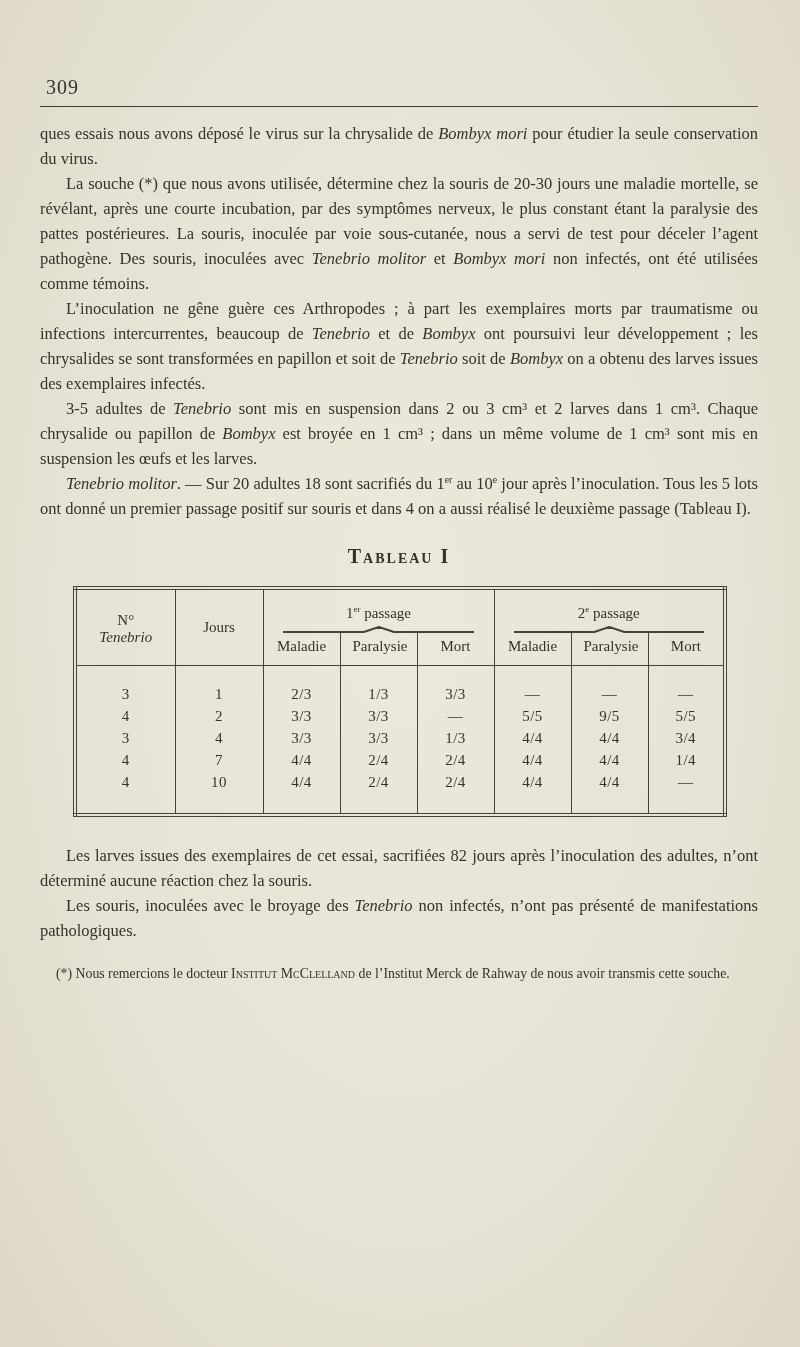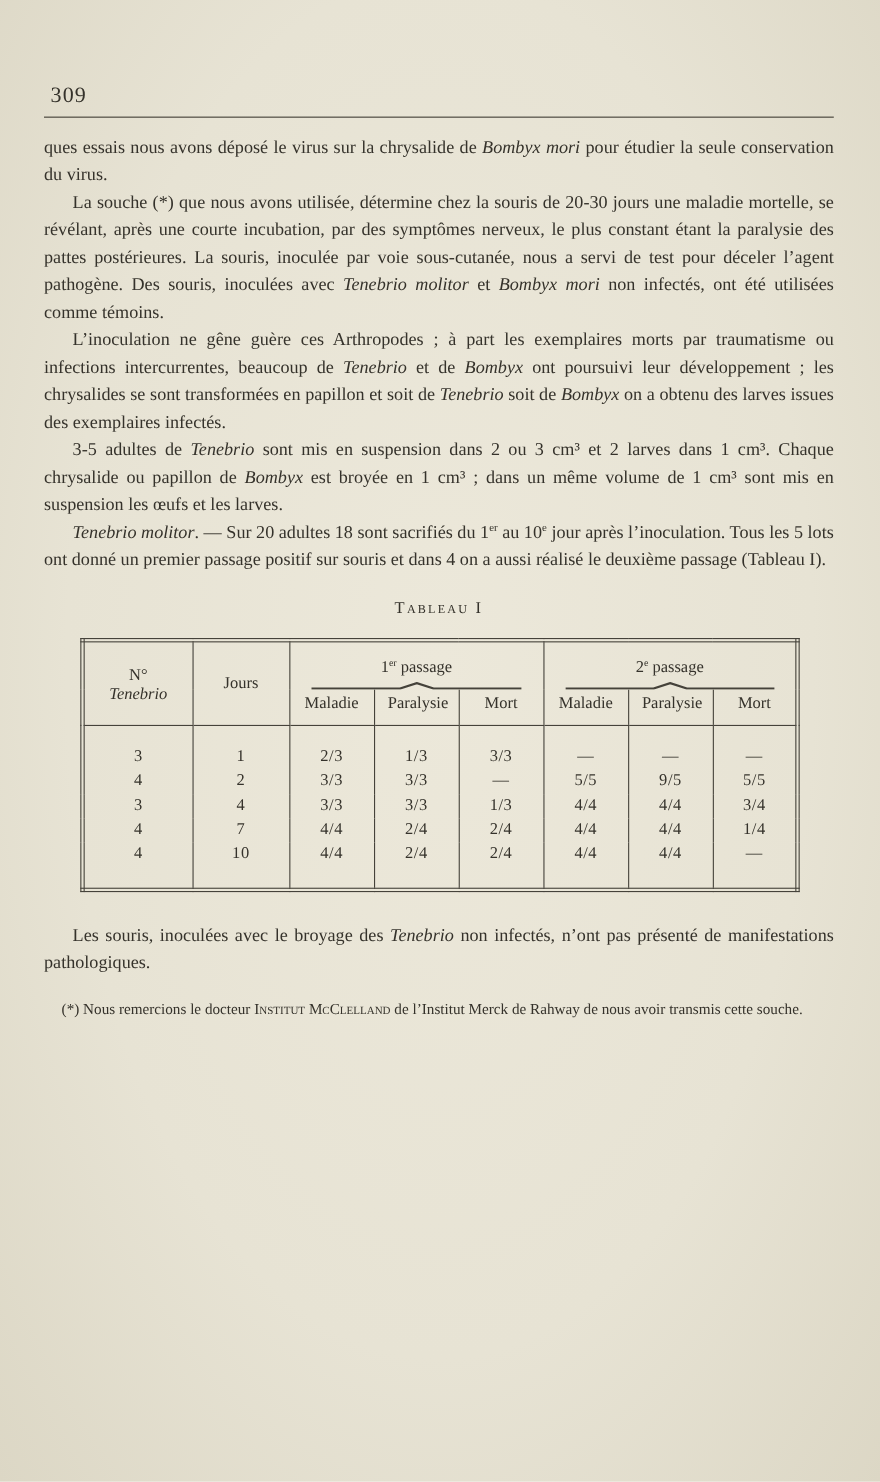--- a/index.html
+++ b/index.html
@@ -26,21 +26,21 @@
   .body-text { margin-top:14px; font-size:16.5px; line-height:25px; text-align:justify; }
   .body-text p.indent { text-indent:26px; }
   .it { font-style:italic; }
   .sc { font-variant:small-caps; }
   sup { font-size:0.6em; line-height:0; }
 
   .table-caption {
     margin:24px 0 18px;
     text-align:center;
     font-variant:small-caps;
-    font-size:15px; letter-spacing:2px;
+    font-size:20px; letter-spacing:2px;font-weight:bold;
   }
 
   .table-wrap { width:652px; margin:0 auto; }
   table.results {
     width:100%; table-layout:fixed;
     border-collapse:collapse;
     border:4px double #45423a;
     font-size:15px;
   }
   table.results th, table.results td {
@@ -177,18 +177,19 @@
             <td>2/4</td>
             <td>4/4</td>
             <td>4/4</td>
             <td>—</td>
           </tr>
         </tbody>
     </table>
   </div>
 
   <div class="body-text after-table">
+      <p class="indent"><span>Les larves issues des exemplaires de cet essai, sacrifiées 82 jours après l’inoculation des adultes, n’ont déterminé aucune réaction chez la souris.</span></p>
       <p class="indent"><span>Les souris, inoculées avec le broyage des </span><span class="it">Tenebrio</span><span> non infectés, n’ont pas présenté de manifestations pathologiques.</span></p>
     </div>
 
   <div class="footnote"><span>(*) Nous remercions le docteur </span><span class="sc">Institut McClelland</span><span> de l’Institut Merck de Rahway de nous avoir transmis cette souche.</span></div>
 
 </div>
 
 </body></html>

